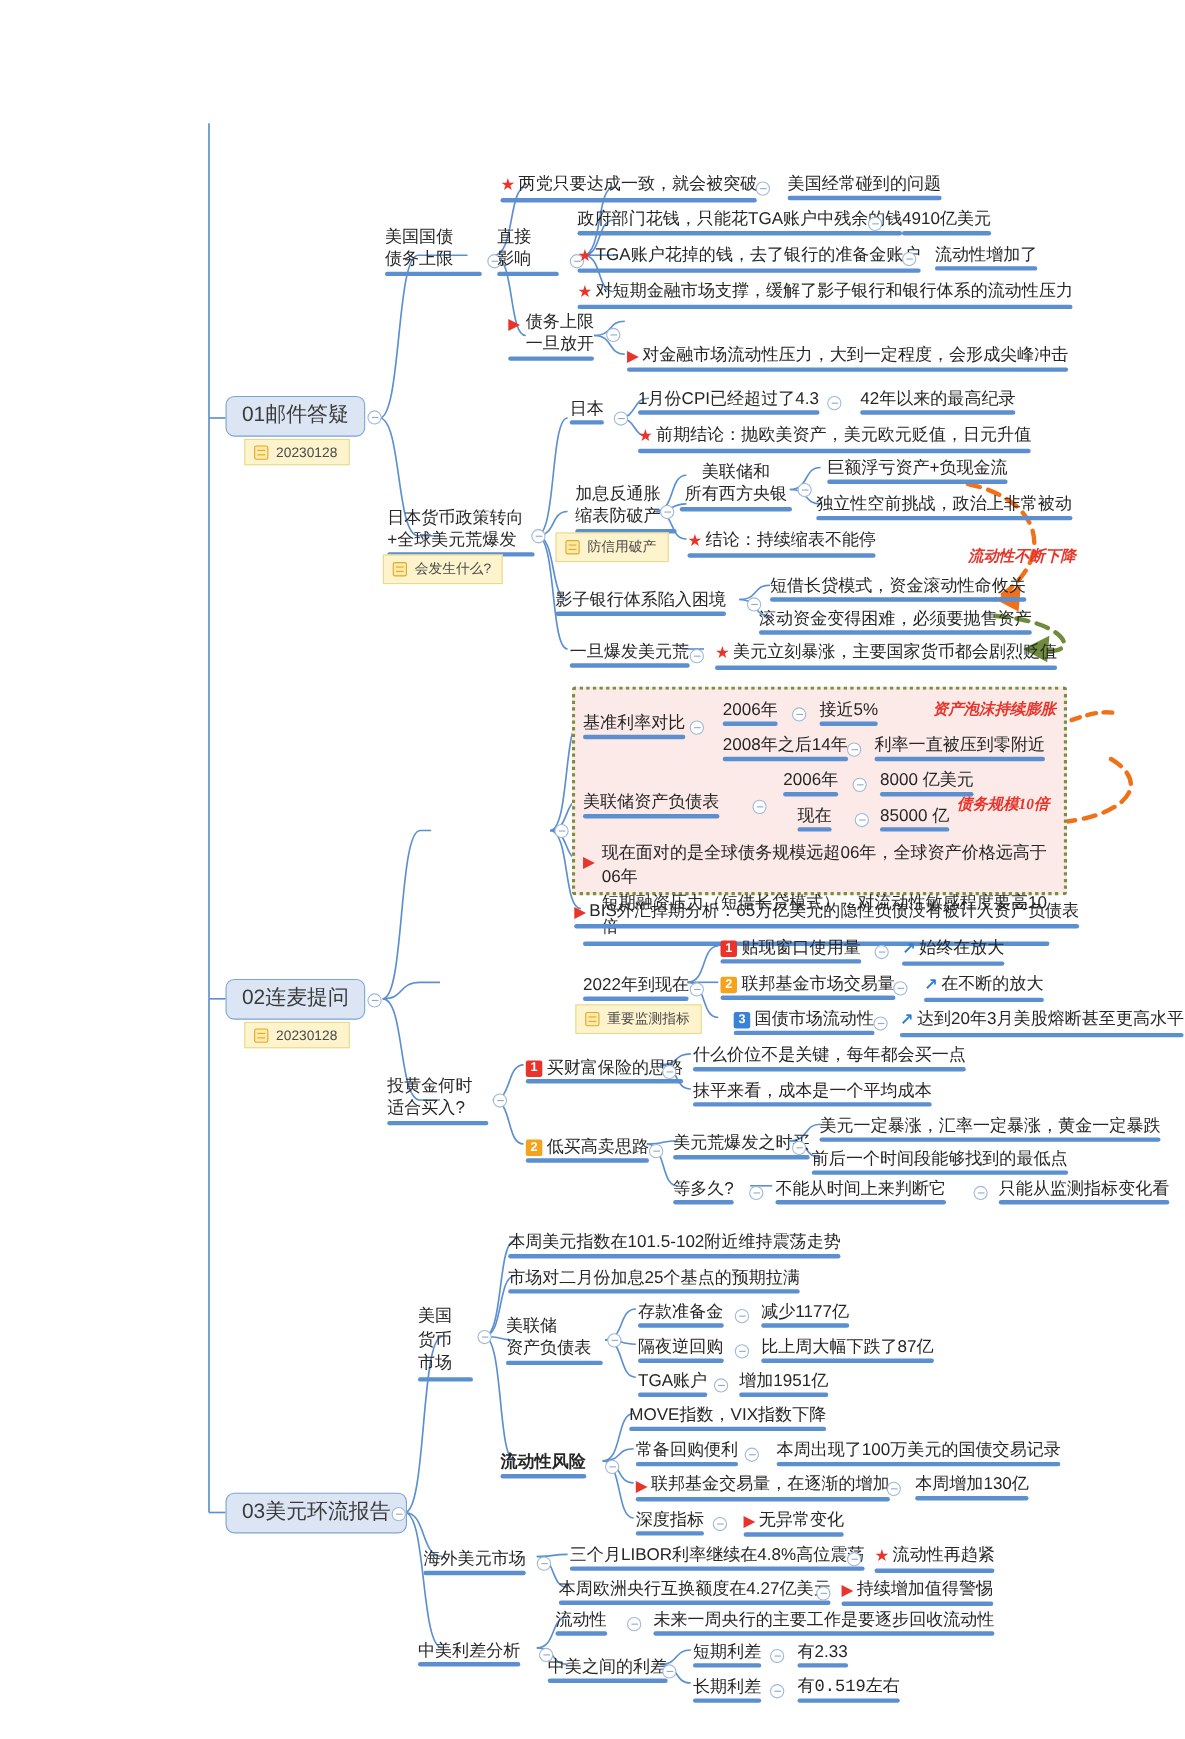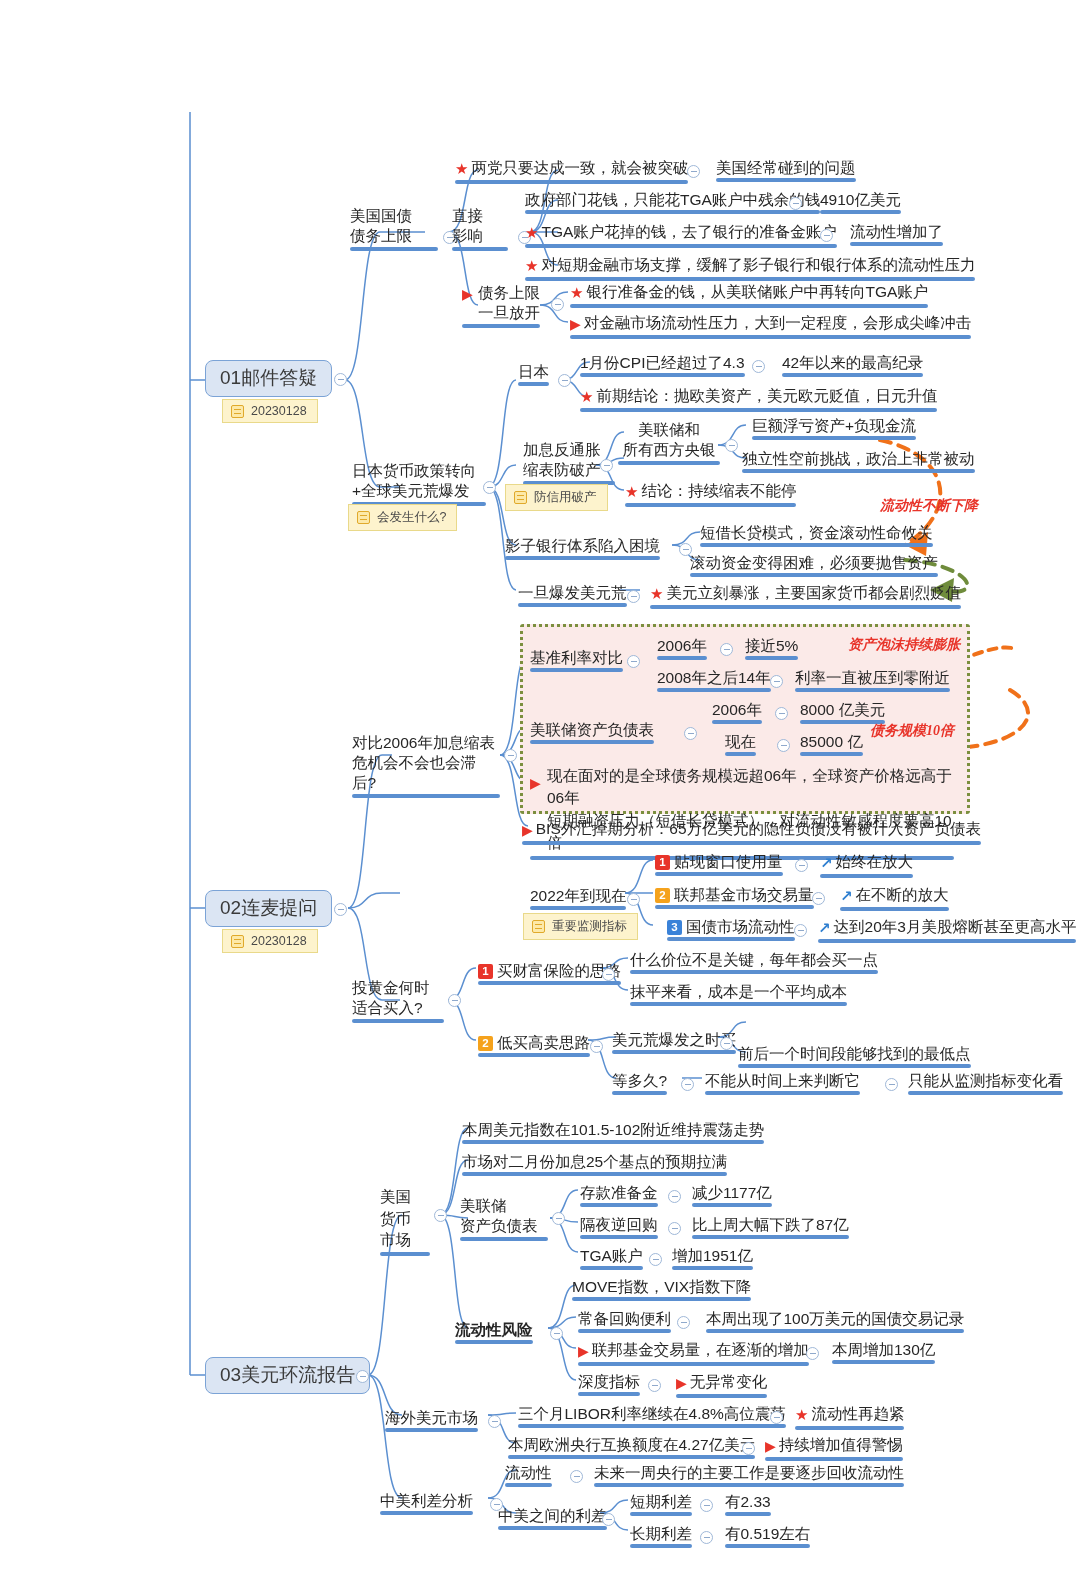--- a/index.html
+++ b/index.html
@@ -269,23 +269,20 @@
     <span class="ic star">★</span><span>对短期金融市场支撑，缓解了影子银行和银行体系的流动性压力</span>
   </div>
 
   <div class="node ul two-line" style="left:462px; top:283px; width:78px;">
     <span class="ic flag" style="float:left;margin-top:2px;">▶</span>
     <span class="txt" style="white-space:pre-line; margin-left:16px;">债务上限
 一旦放开</span>
   </div>
   <div class="col" style="left:551px; top:298px;"></div>
 
-  <div class="node ul" style="left:570px; top:282px;">
-    <span class="ic star">★</span><span>银行准备金的钱，从美联储账户中再转向TGA账户</span>
-  </div>
   <div class="node ul" style="left:570px; top:313px;">
     <span class="ic flag">▶</span><span>对金融市场流动性压力，大到一定程度，会形成尖峰冲击</span>
   </div>
 
   <div class="node ul two-line" style="left:352px; top:461px; width:134px;">
     <span class="txt" style="white-space:pre-line">日本货币政策转向
 +全球美元荒爆发</span>
   </div>
   <div class="tag" style="left:348px; top:504px;">
     <span class="tag-ico"></span>
@@ -336,24 +333,20 @@
   <div class="node ul" style="left:518px; top:583px;">一旦爆发美元荒</div>
   <div class="col" style="left:627px; top:590px;"></div>
   <div class="node ul" style="left:650px; top:583px;">
     <span class="ic star">★</span><span>美元立刻暴涨，主要国家货币都会剧烈贬值</span>
   </div>
 
   <div class="anno" style="left:880px; top:497px;">流动性不断下降</div>
 
   <div class="region" style="left:520px; top:624px; width:450px; height:190px;"></div>
 
-  <div class="node ul two-line" style="left:352px; top:733px; width:148px;">
-    <span class="txt" style="white-space:pre-line">对比2006年加息缩表
-危机会不会也会滞后?</span>
-  </div>
   <div class="col" style="left:504px; top:749px;"></div>
 
   <div class="node ul" style="left:530px; top:648px;">基准利率对比</div>
   <div class="col" style="left:627px; top:655px;"></div>
 
   <div class="node ul" style="left:657px; top:636px;">2006年</div>
   <div class="col" style="left:720px; top:643px;"></div>
   <div class="node ul" style="left:745px; top:636px;">接近5%</div>
 
   <div class="node ul" style="left:657px; top:668px;">2008年之后14年</div>
@@ -430,20 +423,21 @@
   <div class="node ul" style="left:630px; top:982px;">抹平来看，成本是一个平均成本</div>
 
   <div class="node ul" style="left:478px; top:1033px;">
     <span class="badge b2">2</span><span>低买高卖思路</span>
   </div>
   <div class="col" style="left:590px; top:1040px;"></div>
 
   <div class="node ul" style="left:612px; top:1030px;">美元荒爆发之时买</div>
   <div class="col" style="left:720px; top:1037px;"></div>
 
+  <div class="node ul" style="left:745px; top:1014px;">美元一定暴涨，汇率一定暴涨，黄金一定暴跌</div>
   <div class="node ul" style="left:738px; top:1044px;">前后一个时间段能够找到的最低点</div>
 
   <div class="node ul" style="left:612px; top:1071px;">等多久?</div>
   <div class="col" style="left:681px; top:1078px;"></div>
   <div class="node ul" style="left:705px; top:1071px;">不能从时间上来判断它</div>
   <div class="col" style="left:885px; top:1078px;"></div>
   <div class="node ul" style="left:908px; top:1071px;">只能从监测指标变化看</div>
 
   <div class="node ul" style="left:380px; top:1186px; width:50px; line-height:1.4;">
     <span class="txt" style="white-space:pre-line">美国
@@ -518,15 +512,15 @@
 
   <div class="node ul" style="left:498px; top:1506px;">中美之间的利差</div>
   <div class="col" style="left:602px; top:1513px;"></div>
 
   <div class="node ul" style="left:630px; top:1492px;">短期利差</div>
   <div class="col" style="left:700px; top:1499px;"></div>
   <div class="node ul" style="left:725px; top:1492px;">有2.33</div>
 
   <div class="node ul" style="left:630px; top:1524px;">长期利差</div>
   <div class="col" style="left:700px; top:1531px;"></div>
-  <div class="node ul" style="left:725px; top:1524px;">有0.519左右</div>
+  <div class="node ul" style="left:725px; top:1524px;font-family:Liberation Mono, monospace;">有0.519左右</div>
 
 </div>
 
 </body></html>

